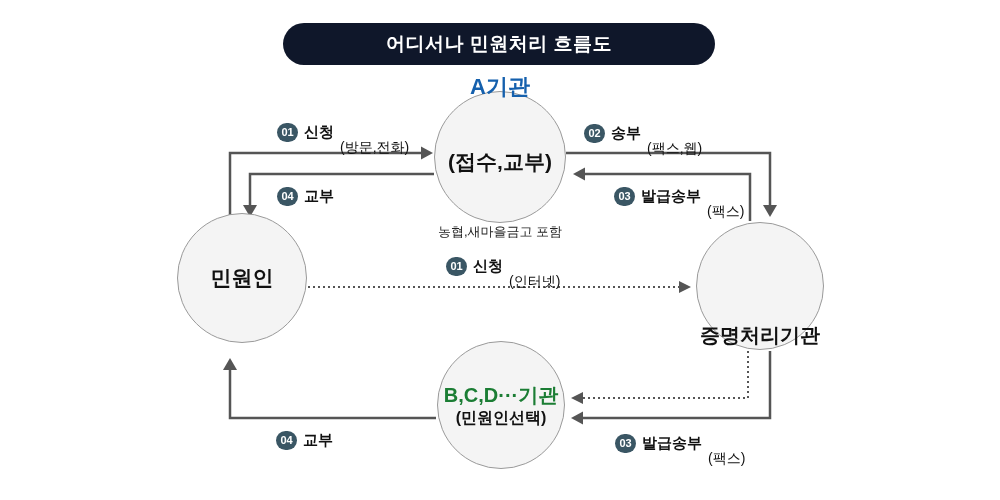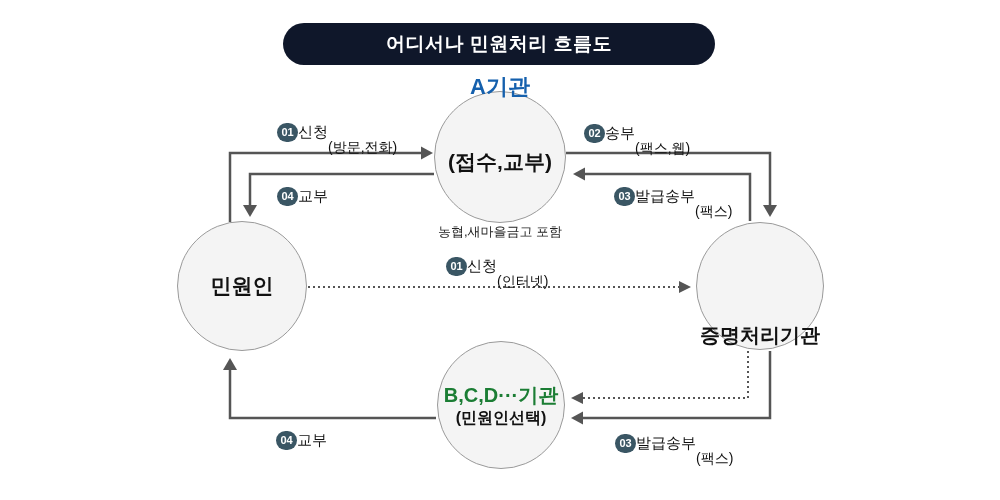--- a/index.html
+++ b/index.html
@@ -21,52 +21,52 @@
     letter-spacing: 0.5px;
   }
 
   
   .node {
     position: absolute; border-radius: 50%;
     background: #f4f4f4; border: 1px solid #9a9a9a;
     display: flex; flex-direction: column; align-items: center; justify-content: center;
     text-align: center; color: #111111;
   }
-  .node-applicant { left: 177px; top: 221px; width: 130px; height: 130px; }
+  .node-applicant { left: 177px; top: 213px; width: 130px; height: 130px; }
   .node-agency-a  { left: 434px; top: 91px; width: 132px; height: 132px; gap: 48px; }
   .node-cert      { left: 696px; top: 222px; width: 128px; height: 128px; justify-content: flex-end; }
   .node-bcd       { left: 437px; top: 341px; width: 128px; height: 128px; }
 
   .node-label-lg { font-size: 21px; font-weight: bold; }
   .node-title-blue  { font-size: 22px; font-weight: bold; color: #1560ad; line-height: 1.25; }
   .node-title-green { font-size: 20px; font-weight: bold; color: #1b7d34; line-height: 1.3; }
   .node-sub   { font-size: 21px; font-weight: bold; line-height: 1.3; text-align: center; }
   .node-sub-sm{ font-size: 16px; font-weight: bold; line-height: 1.3; }
   .node-note  { font-size: 13px; color: #222222; line-height: 1.4; white-space: nowrap; }
   .node-cert .node-label-lg { font-size: 20px; }
 
   
   svg.arrows { position: absolute; left: 0; top: 0; width: 1000px; height: 500px; }
   .ln   { stroke: #555555; stroke-width: 2.5; fill: none; }
   .ln-dot { stroke: #555555; stroke-width: 2; fill: none; stroke-dasharray: 2 3; }
   .ah   { fill: #555555; stroke: none; }
 
   
   .edge-label {
-    position: absolute; display: flex; align-items: center; 
+    position: absolute; display: flex; align-items: center; gap: 6px;
     white-space: nowrap; height: 20px;
   }
   .badge {
     width: 21px; height: 19px; border-radius: 10px;
     background: #3a5664; color: #ffffff;
     font-size: 11px; font-weight: bold;
     display: flex; align-items: center; justify-content: center;
     flex: 0 0 auto;
   }
-  .edge-text   { font-size: 15px; font-weight: normal; color: #111111; text-align: center; }
+  .edge-text   { font-size: 15px; font-weight: bold; color: #111111; text-align: center; }
   .edge-detail { font-size: 14px; font-weight: normal; color: #111111; margin-top: 32px; }
 
   .lbl-apply-visit     { left: 277px; top: 122px; }
   .lbl-issue-top       { left: 277px; top: 186px; }
   .lbl-send            { left: 584px; top: 123px; }
   .lbl-issue-send-top  { left: 614px; top: 186px; }
   .lbl-apply-internet  { left: 446px; top: 256px; }
   .lbl-issue-send-bot  { left: 615px; top: 433px; }
   .lbl-issue-bot       { left: 276px; top: 430px; }
 </style>

